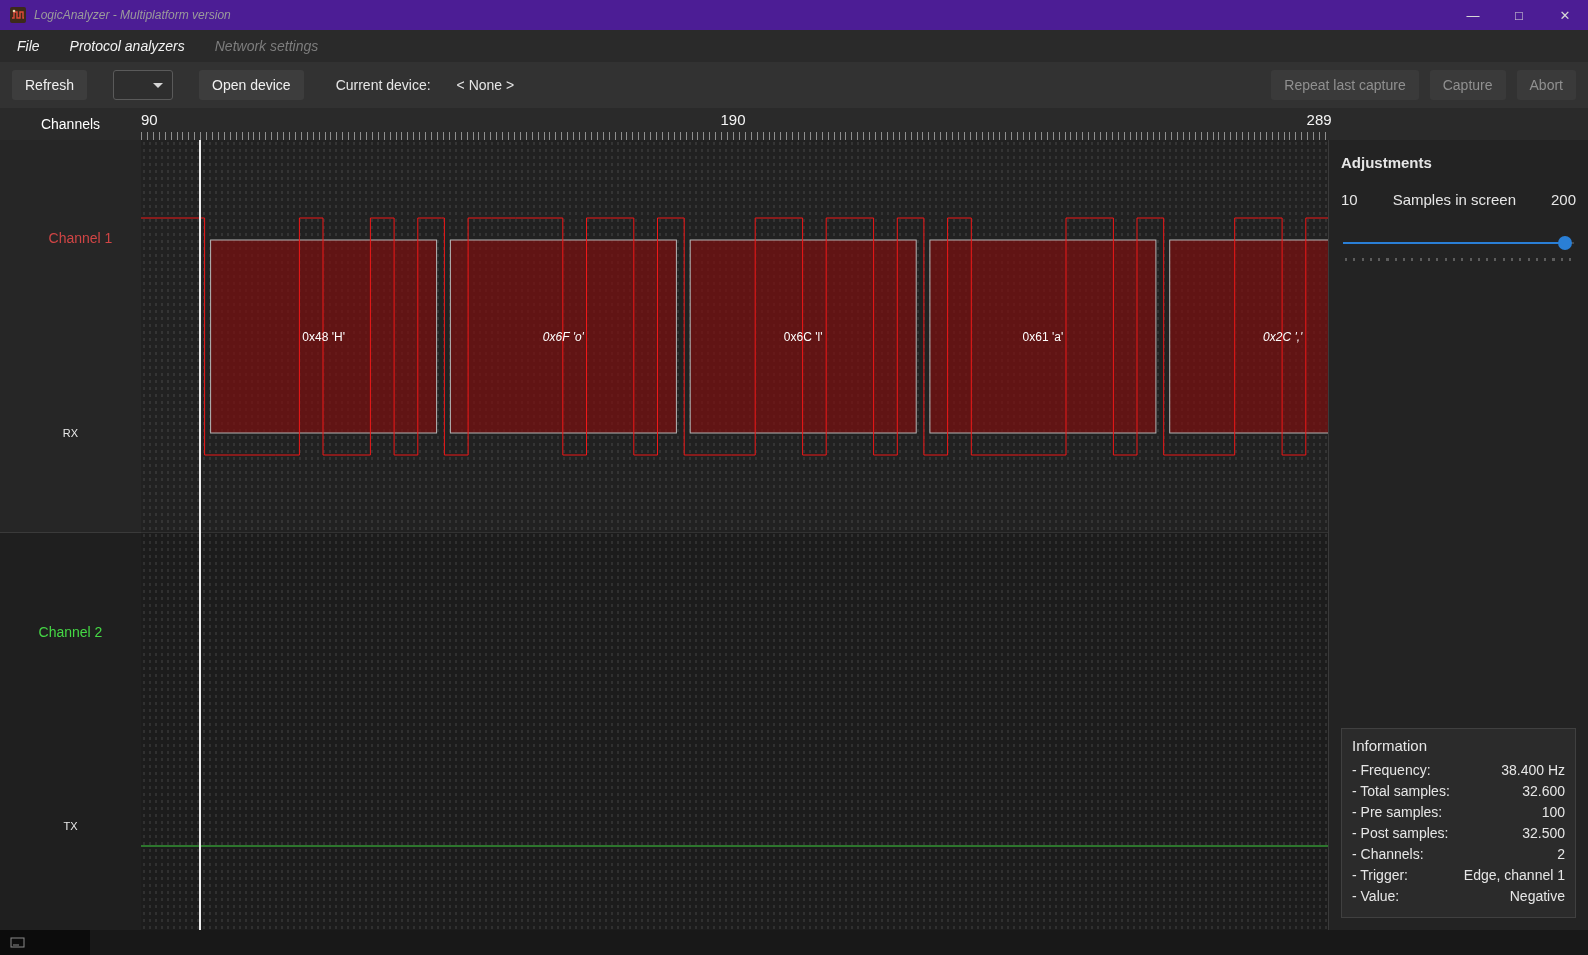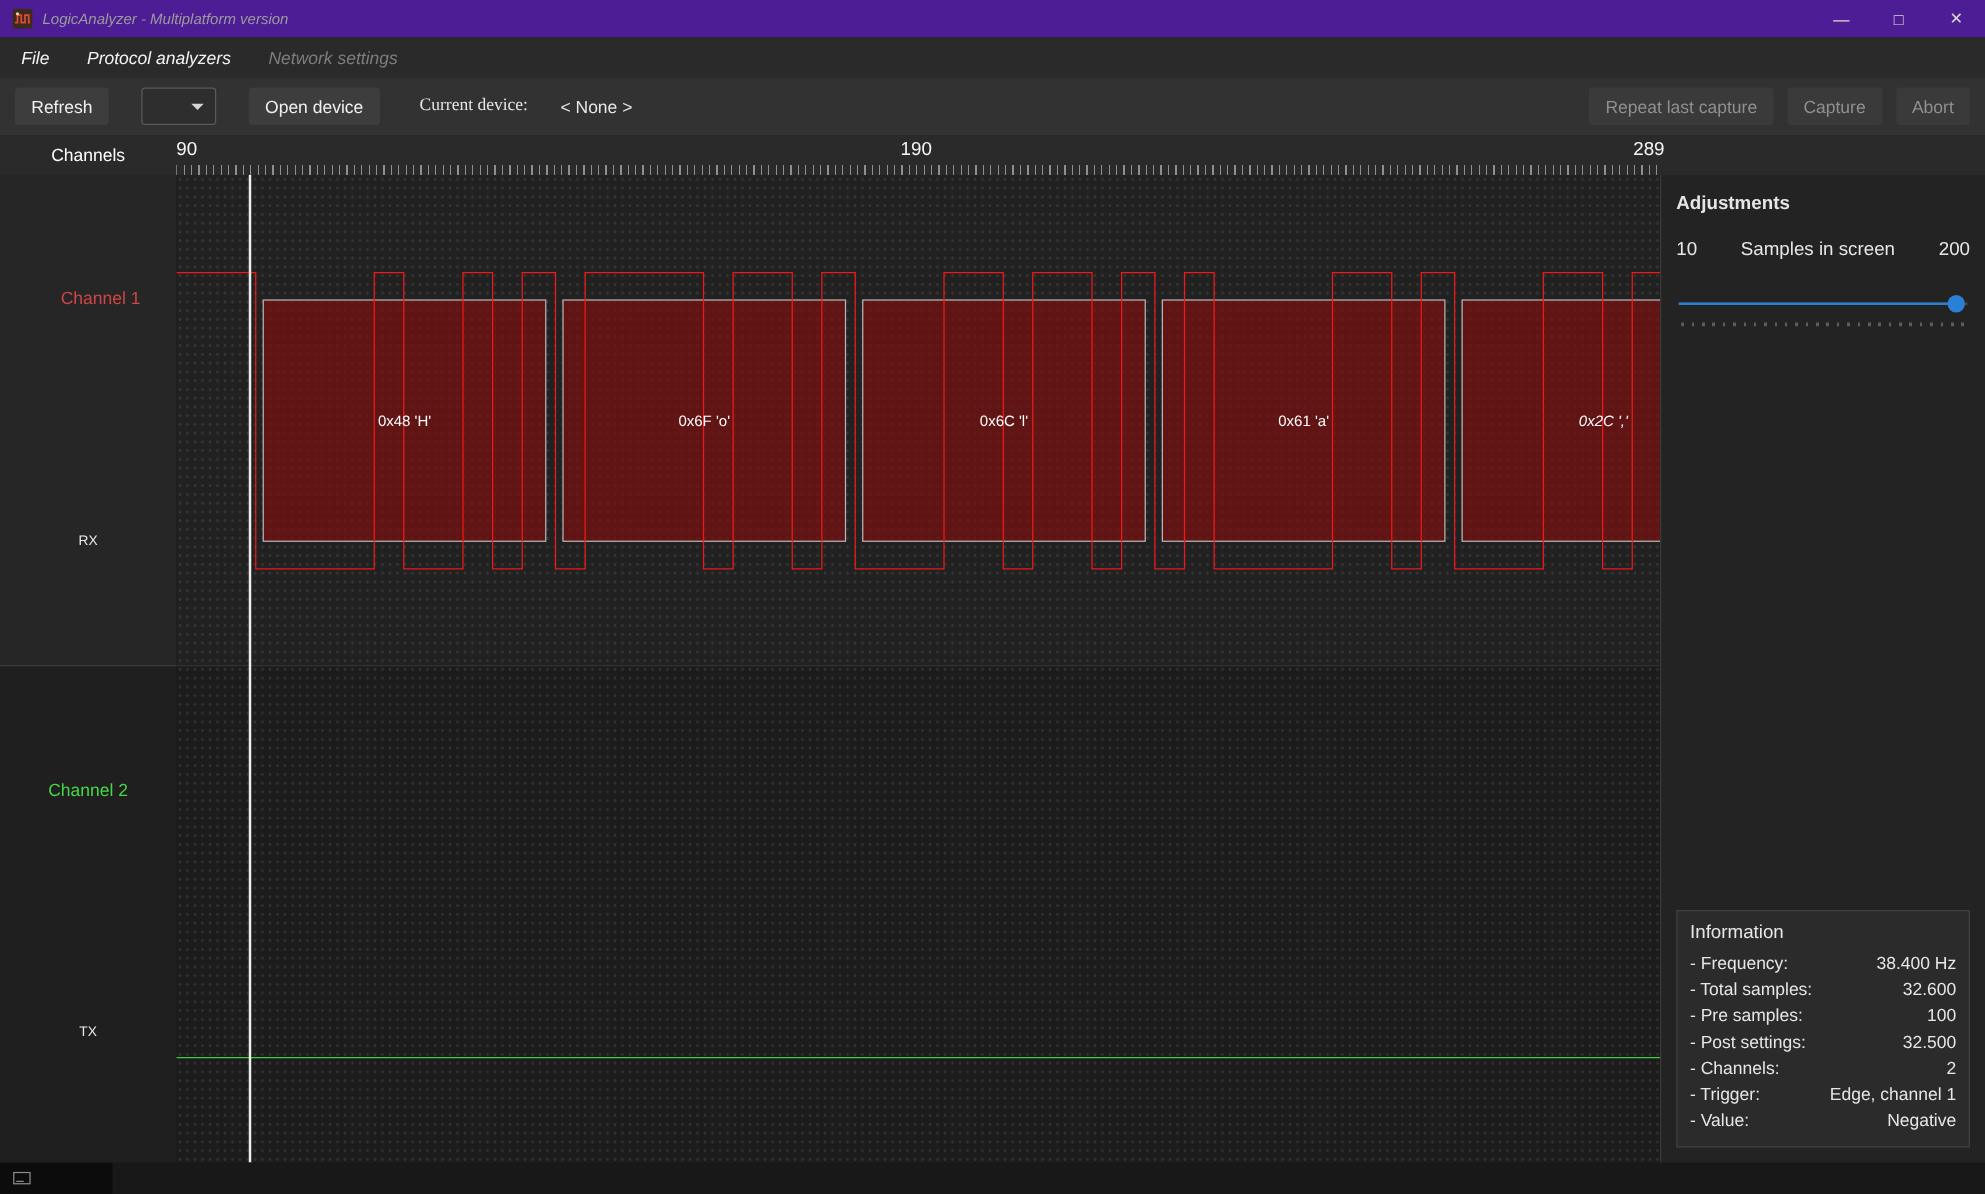--- a/index.html
+++ b/index.html
@@ -22,21 +22,21 @@
   
   .toolbar { height:46px; background:#323232; display:flex; align-items:center; padding:0 12px; gap:26px; }
   .btn { background:#3d3d3d; border:none; color:#f0f0f0; font-size:14px; height:30px;
     padding:0 13px; border-radius:3px; display:flex; align-items:center;
     font-family:inherit; white-space:nowrap; }
   .btn.disabled { color:#909090; background:#3a3a3a; }
   .combo { width:60px; height:30px; background:#2e2e2e; border:1px solid #5a5a5a; border-radius:3px;
     display:flex; align-items:center; justify-content:flex-end; padding-right:9px; }
   .chevron-down { width:0; height:0; border-left:5px solid transparent;
     border-right:5px solid transparent; border-top:5px solid #d5d5d5; }
-  .device-label { font-size:14px; margin-left:6px;font-family:Liberation Serif, serif; }
+  .device-label { font-size:14px; margin-left:6px; }
   .device-value { font-size:14px; }
   .toolbar-right { margin-left:auto; display:flex; gap:11px; }
 
   
   .ruler-row { height:32px; background:#2a2a2a; display:flex; }
   .ruler-channels { width:141px; display:flex; align-items:center; justify-content:center;
     font-size:14px; color:#fff; }
   .ruler { position:relative; width:1187px; }
   .ruler-num { position:absolute; top:3px; font-size:15px; color:#f5f5f5; transform:translateX(-50%); }
   .ruler-num:first-child { transform:none; }
@@ -154,21 +154,21 @@
           <rect x="69.6" y="100" width="226" height="193" fill="rgba(118,17,17,0.76)" stroke="#b5b5b5"></rect>
           <rect x="309.4" y="100" width="226" height="193" fill="rgba(118,17,17,0.76)" stroke="#b5b5b5"></rect>
           <rect x="549.2" y="100" width="226" height="193" fill="rgba(118,17,17,0.76)" stroke="#b5b5b5"></rect>
           <rect x="788.9" y="100" width="226" height="193" fill="rgba(118,17,17,0.76)" stroke="#b5b5b5"></rect>
           <rect x="1028.7" y="100" width="226" height="193" fill="rgba(118,17,17,0.76)" stroke="#b5b5b5"></rect>
           <path d="M0 78H63.6V315H87.3H111.0H134.7H158.4V78H182.0V315H205.7H229.4V78H253.1V315H276.8V78H300.4H303.4V315H327.1V78H350.8H374.4H398.1H421.8V315H445.5V78H469.2H492.8V315H516.5V78H540.2H543.2V315H566.8H590.5H614.2V78H637.9H661.6V315H685.2V78H708.9H732.6V315H756.3V78H780.0H782.9V315H806.6V78H830.3V315H854.0H877.6H901.3H925.0V78H948.7H972.4V315H996.0V78H1019.7H1022.7V315H1046.4H1070.0H1093.7V78H1117.4H1141.1V315H1164.8V78H1188.4V315H1212.1H1235.8V78H1259.5H1187" fill="none" stroke="#f01818" stroke-width="1"></path>
           <line x1="0" y1="706" x2="1187" y2="706" stroke="#3ecf3e" stroke-width="1"></line>
         </svg>
       <div id="wave-labels">
           <div class="byte-label" style="left: 182.64px;">0x48 'H'</div>
-          <div class="byte-label" style="left: 422.4px;">0x6F 'o'</div>
+          <div class="byte-label" style="left: 422.4px; font-style: italic;">0x6F 'o'</div>
           <div class="byte-label" style="left: 662.16px;">0x6C 'l'</div>
           <div class="byte-label" style="left: 901.92px;">0x61 'a'</div>
           <div class="byte-label" style="left: 1141.68px; font-style: italic;">0x2C ','</div>
         </div>
       <div class="trigger-line" style="left: 58.2px;"></div>
     </div>
 
     <div class="right-panel">
       <div class="adjustments-title">Adjustments</div>
       <div class="adjust-row">
@@ -191,21 +191,21 @@
         </div>
         <div class="info-row">
           <span>- Total samples:</span>
           <span>32.600</span>
         </div>
         <div class="info-row">
           <span>- Pre samples:</span>
           <span>100</span>
         </div>
         <div class="info-row">
-          <span>- Post settings:</span>
+          <span>- Post samples:</span>
           <span>32.500</span>
         </div>
         <div class="info-row">
           <span>- Channels:</span>
           <span>2</span>
         </div>
         <div class="info-row">
           <span>- Trigger:</span>
           <span>Edge, channel 1</span>
         </div>

